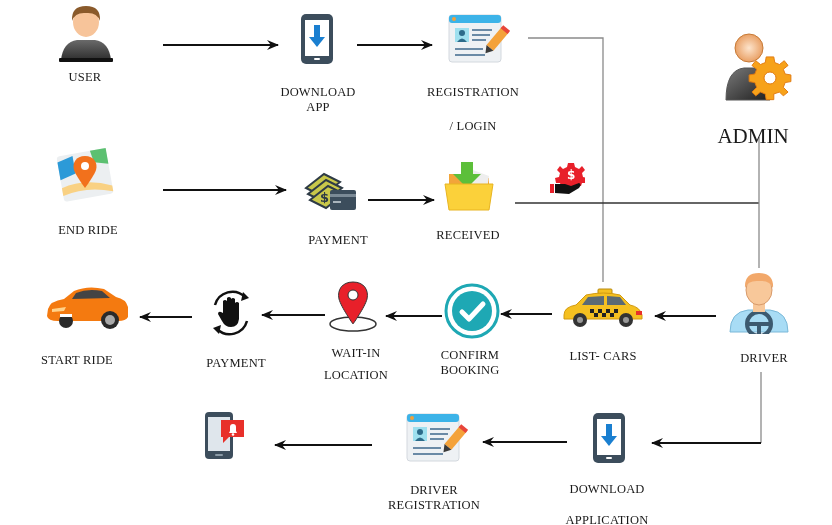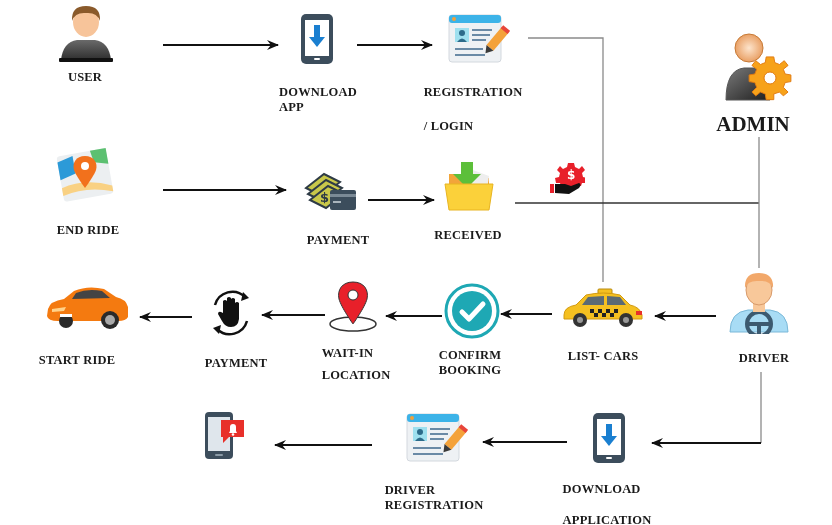--- a/index.html
+++ b/index.html
@@ -1,21 +1,21 @@
 <!DOCTYPE html>
 <html><head>
 <meta charset="utf-8">
 <style>
   html, body { margin:0; padding:0; background:#ffffff; }
   body { width:832px; height:525px; position:relative; overflow:hidden;
          font-family:"Liberation Serif", "DejaVu Serif", serif; color:#1a1a1a; }
   .node-icon { position:absolute; }
-  .label { position:absolute; font-size:12.5px; text-align:left; line-height:15px;
-           text-transform:uppercase; letter-spacing:0.2px; white-space:nowrap; transform:translateX(-50%);font-weight:bold; }
-  .label.big { font-size:21px; line-height:24px; letter-spacing:0; }
+  .label { position:absolute; font-size:12.5px; text-align:center; line-height:15px;
+           text-transform:uppercase; letter-spacing:0.2px; white-space:nowrap; transform:translateX(-50%); }
+  .label.big { font-size:21px; line-height:24px; letter-spacing:0;margin-top:12px; }
   svg.wires { position:absolute; left:0; top:0; }
 </style>
 </head>
 <body>
 
 <svg class="wires" width="832" height="525" viewBox="0 0 832 525">
   <defs>
     <marker id="ah" viewBox="0 0 12 10" refX="11" refY="5" markerWidth="12" markerHeight="10" orient="auto" markerUnits="userSpaceOnUse">
       <path d="M0,0 L12,5 L0,10 L4,5 Z" fill="#111"></path>
     </marker>

